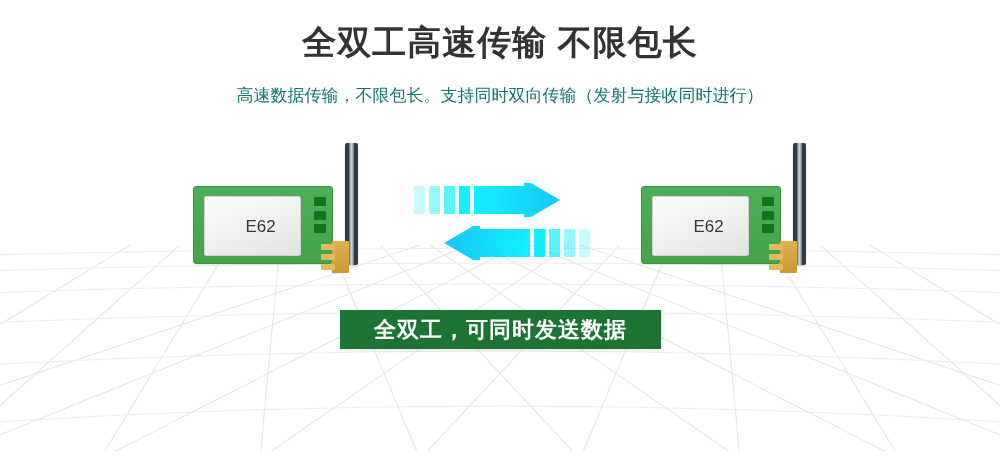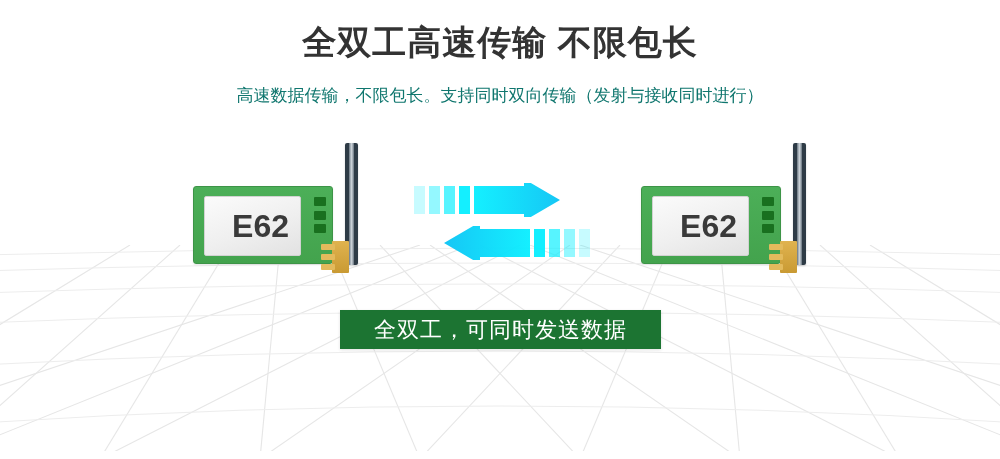--- a/index.html
+++ b/index.html
@@ -73,22 +73,22 @@
     left:10px; top:9px;
     width:97px; height:60px;
     background:linear-gradient(160deg,#fbfbfb 0%,#efefef 55%,#e2e2e2 100%);
     border:1px solid #d2d2d2;
     border-radius:2px;
     display:flex;
     align-items:center;
     justify-content:center;
   }
   .chip-label {
-    font-size:32px;
-    font-weight:700;
+    font-size:17px;
+    font-weight:400;
     color:#3a3a3a;
     letter-spacing:0px;
     line-height:1;
     padding-left:16px;
   }
   .pads {
     position:absolute;
     right:6px; top:10px;
     width:12px; height:36px;
     display:flex;
@@ -152,21 +152,21 @@
     left:340px; top:310px;
     width:321px; height:39px;
     background:#1c7432;
     display:flex;
     align-items:center;
     justify-content:center;
     box-shadow:0 1px 3px rgba(0,0,0,0.12);
   }
   #full-duplex-banner-label {
     font-size:22px;
-    font-weight:400;
+    font-weight:700;
     color:#ffffff;
     letter-spacing:1px;
     line-height:1;
     white-space:nowrap;
   }
 </style>
 </head>
 <body>
 
 <div id="stage">

